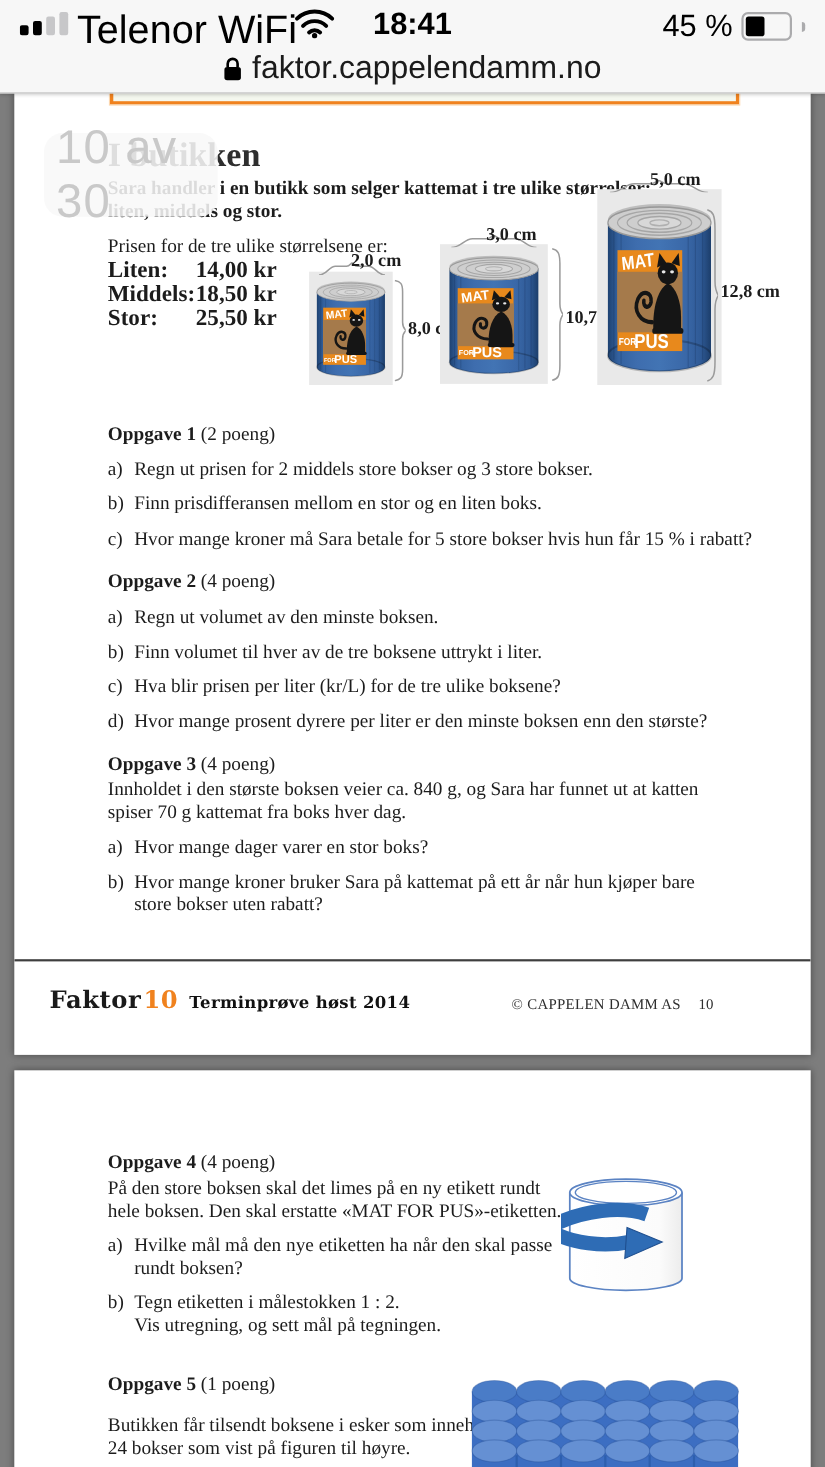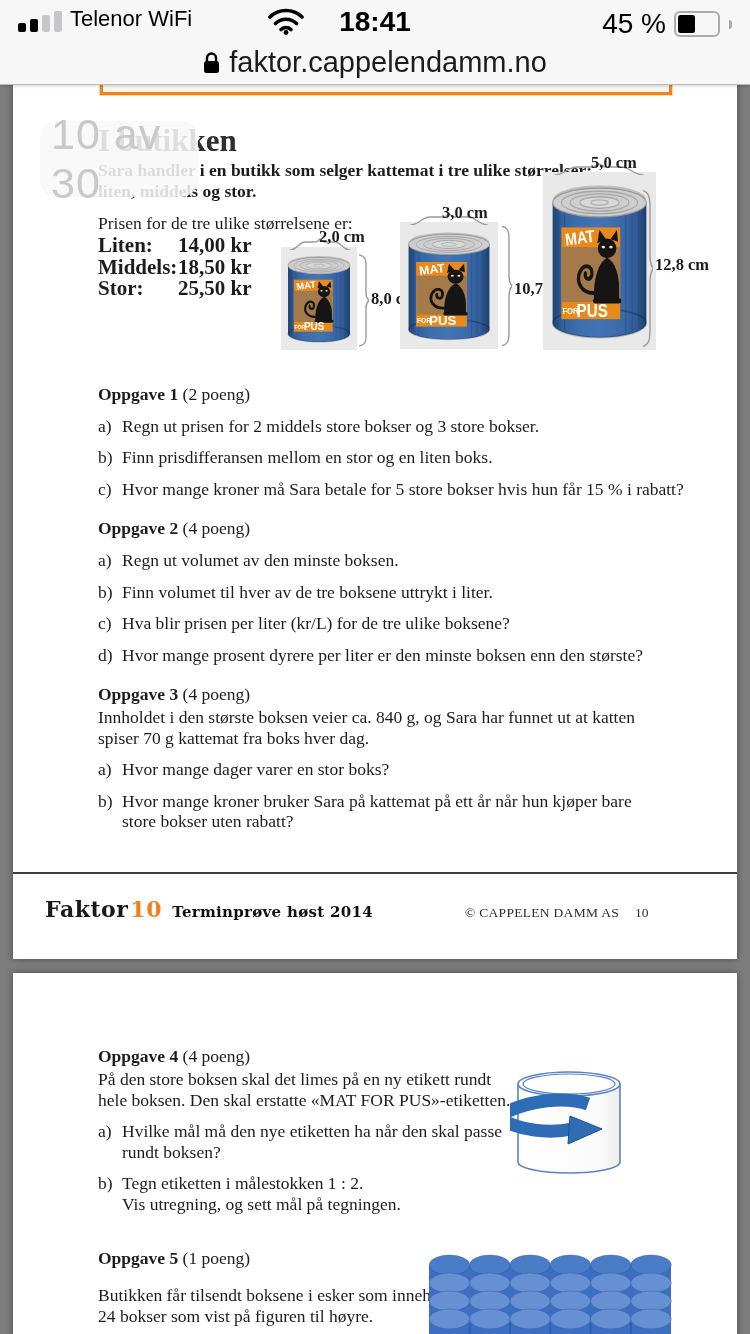--- a/index.html
+++ b/index.html
@@ -4,21 +4,21 @@
 <style>
   html,body{margin:0;padding:0;}
   .screen{position:relative;width:750px;height:1334px;overflow:hidden;background:#7d7d7d;
           font-family:"Liberation Serif","DejaVu Serif",serif;color:#1c1c1c;}
   
   .chrome{position:absolute;left:0;top:0;width:750px;height:84px;background:#f7f7f7;z-index:20;
           border-bottom:1px solid #bdbdbd;box-shadow:0 1px 3px rgba(0,0,0,.18);
           font-family:"Liberation Sans","DejaVu Sans",sans-serif;}
   .statusrow{position:relative;height:42px;}
   .sig{position:absolute;left:18px;top:10px;}
-  .carrier{position:absolute;left:70px;top:6px;font-size:22px;color:#000;}
+  .carrier{position:absolute;left:70px;top:6px;font-size:36px;color:#000;}
   .wifi{position:absolute;left:268px;top:8px;}
   .time{position:absolute;left:0;right:0;top:6px;text-align:center;font-size:28px;font-weight:700;color:#000;}
   .batt{position:absolute;right:18px;top:8px;display:flex;align-items:center;gap:8px;}
   .batt-pct{font-size:28px;color:#000;}
   .batt-body{position:relative;width:42px;height:22px;border:2px solid #ababad;border-radius:6px;background:#f7f7f7;}
   .batt-fill{position:absolute;left:2px;top:2px;bottom:2px;width:17px;background:#000;border-radius:2.5px;}
   .batt-nub{width:3px;height:9px;background:#ababad;border-radius:0 3px 3px 0;margin-left:1px;}
   .urlrow{position:relative;height:40px;display:flex;align-items:center;justify-content:center;gap:9px;}
   .url-domain{font-size:29px;color:#1b1b1b;}
   

